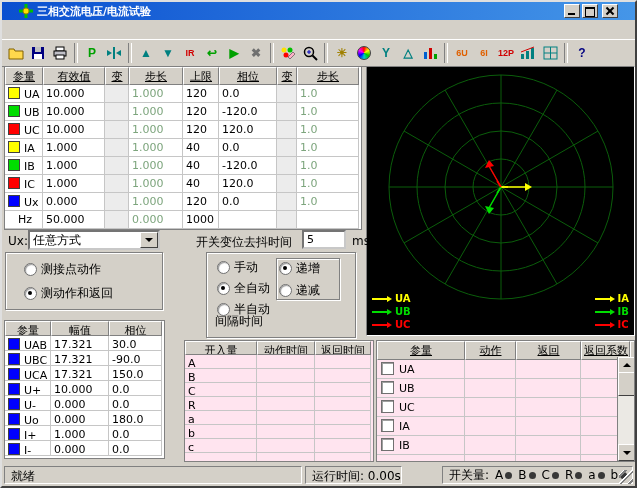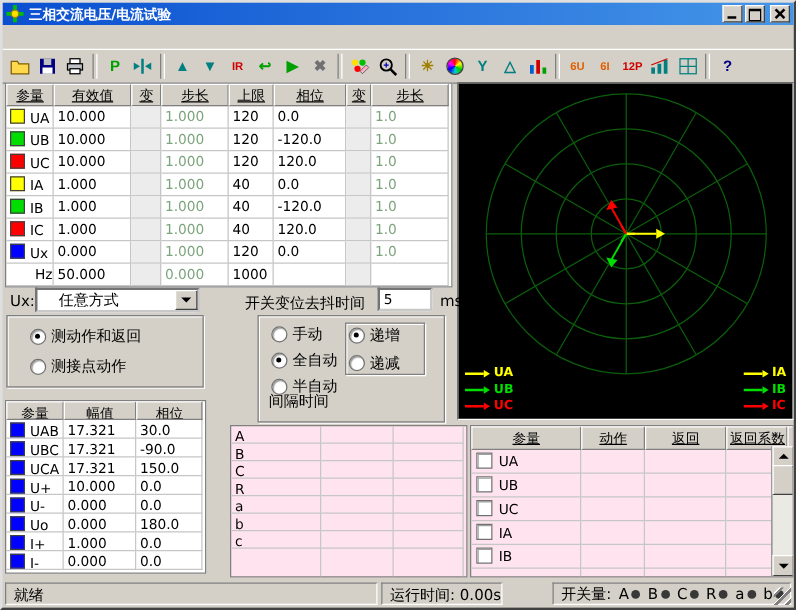--- a/index.html
+++ b/index.html
@@ -1,20 +1,20 @@
 <!DOCTYPE html>
 <html><head>
 <meta charset="utf-8">
 <style>
   html,body{margin:0;padding:0;}
   body{width:637px;height:488px;font-family:"DejaVu Sans","Liberation Sans",sans-serif;background:#808080;font-size:12px;}
   .window{position:relative;width:637px;height:488px;box-sizing:border-box;background:#d4d0c8;border:2px solid;border-color:#dfdfdf #404040 #404040 #dfdfdf;overflow:hidden;}
 
   
-  .titlebar{position:absolute;left:0;top:0;right:0;height:18px;background:linear-gradient(90deg,#0a4fd0,#4596e8);display:flex;align-items:center;padding:0 3px;color:#fff;}
+  .titlebar{position:absolute;left:0;top:0;right:0;height:18px;background:linear-gradient(90deg,#0a4fd0,#4596e8);display:flex;align-items:center;padding:0 17px;color:#fff;}
   .title-text{font-weight:bold;font-size:11px;margin-left:4px;flex:1;white-space:nowrap;overflow:hidden;}
   .winbtn{width:16px;height:14px;margin-left:2px;background:#d4d0c8;border:1px solid;border-color:#fff #404040 #404040 #fff;position:relative;padding:0;cursor:default;}
   .winbtn.close{margin-left:4px;}
   .winbtn.min::after{content:"";position:absolute;left:3px;bottom:2px;width:7px;height:2px;background:#000;}
   .winbtn.max::after{content:"";position:absolute;left:2px;top:2px;width:8px;height:7px;border:1px solid #000;border-top-width:2px;}
   .winbtn.close::before,.winbtn.close::after{content:"";position:absolute;left:2px;top:5px;width:10px;height:2px;background:#000;}
   .winbtn.close::before{transform:rotate(45deg);}
   .winbtn.close::after{transform:rotate(-45deg);}
 
   
@@ -73,21 +73,21 @@
   .legend.ll{left:5px;}
   .legend.lr{right:5px;}
   .legend-row{display:flex;align-items:center;gap:3px;height:11px;}
   .arrow{display:flex;align-items:center;}
   .arrow .line{width:15px;height:2px;background:currentColor;}
   .arrow .head{width:0;height:0;border-left:5px solid currentColor;border-top:3px solid transparent;border-bottom:3px solid transparent;}
 
   
   .lbl{position:absolute;white-space:nowrap;}
   .combo{position:absolute;left:26px;top:228px;width:132px;height:20px;background:#fff;border:2px inset #c8c8c8;display:flex;align-items:center;box-sizing:border-box;}
-  .combo-text{flex:1;padding-left:17px;font-size:12px;overflow:hidden;white-space:nowrap;}
+  .combo-text{flex:1;padding-left:3px;font-size:12px;overflow:hidden;white-space:nowrap;}
   .combo-btn{width:16px;height:14px;background:#d4d0c8;border:1px solid;border-color:#fff #404040 #404040 #fff;display:flex;align-items:center;justify-content:center;}
   .combo-arrow{width:0;height:0;border-left:4px solid transparent;border-right:4px solid transparent;border-top:4px solid #000;}
   .field{position:absolute;height:19px;box-sizing:border-box;border:2px inset #c8c8c8;background:#fff;font-size:11px;font-family:inherit;padding:0 3px;}
 
   .groupbox{position:absolute;border:1px solid #808080;box-shadow:inset 1px 1px 0 #ffffff,1px 1px 0 #ffffff;}
   .gb1{left:3px;top:250px;width:158px;height:58px;display:flex;flex-direction:column;justify-content:center;gap:7px;padding-left:18px;box-sizing:border-box;}
   .gb2{left:204px;top:250px;width:150px;height:86px;box-sizing:border-box;}
   .gb3{position:absolute;left:69px;top:5px;width:64px;height:42px;border:1px solid #808080;box-shadow:inset 1px 1px 0 #ffffff,1px 1px 0 #ffffff;display:flex;flex-direction:column;justify-content:center;gap:5px;padding-left:2px;box-sizing:border-box;}
   .radio-col{position:absolute;left:10px;top:6px;display:flex;flex-direction:column;gap:4px;}
   .radio-row{display:flex;align-items:center;gap:4px;font-size:12px;white-space:nowrap;}
@@ -316,21 +316,21 @@
       <div class="cell mc0"><span class="sq" style="background: rgb(0, 0, 255);"></span><span>Ux</span></div>
       <div class="cell mc1">0.000</div>
       <div class="cell mc2 dim"></div>
       <div class="cell mc3 step">1.000</div>
       <div class="cell mc4">120</div>
       <div class="cell mc5">0.0</div>
       <div class="cell mc6 dim"></div>
       <div class="cell mc7 step">1.0</div>
     </div>
     <div class="tr">
-      <div class="cell mc0"><span style="margin-left:20px">Hz</span></div>
+      <div class="cell mc0"><span style="margin-left:10px">Hz</span></div>
       <div class="cell mc1">50.000</div>
       <div class="cell mc2 dim"></div>
       <div class="cell mc3 step">0.000</div>
       <div class="cell mc4">1000</div>
       <div class="cell mc5"></div>
       <div class="cell mc6 dim"></div>
       <div class="cell mc7 step"></div>
     </div>
   </div>
 
@@ -420,26 +420,26 @@
     <span class="combo-btn">
         <span class="combo-arrow"></span>
       </span>
   </div>
   <span class="lbl" style="left:194px;top:232px;">开关变位去抖时间</span>
   <input class="field" style="left: 300px; top: 228px; width: 44px;" value="5">
   <span class="lbl" style="left:350px;top:232px;">ms</span>
 
   <div class="groupbox gb1">
     <label class="radio-row">
+      <span class="radio"></span>
+      <span>测接点动作</span>
+    </label>
+    <label class="radio-row">
       <span class="radio checked"></span>
       <span>测动作和返回</span>
-    </label>
-    <label class="radio-row">
-      <span class="radio"></span>
-      <span>测接点动作</span>
     </label>
   </div>
 
   <div class="groupbox gb2">
     <div class="radio-col">
       <label class="radio-row">
         <span class="radio"></span>
         <span>手动</span>
       </label>
       <label class="radio-row">
@@ -510,20 +510,25 @@
       <div class="cell dc2">0.0</div>
     </div>
     <div class="tr">
       <div class="cell dc0"><span class="sq" style="background: rgb(0, 0, 255);"></span><span>I-</span></div>
       <div class="cell dc1">0.000</div>
       <div class="cell dc2">0.0</div>
     </div>
   </div>
 
   <div class="grid t-switch">
+    <div class="tr">
+      <div class="th sc0">开入量</div>
+      <div class="th sc1">动作时间</div>
+      <div class="th sc2">返回时间</div>
+    </div>
     <div class="tr">
         <div class="cell sc0">A</div>
         <div class="cell sc1"></div>
         <div class="cell sc2"></div>
       </div>
     <div class="tr">
         <div class="cell sc0">B</div>
         <div class="cell sc1"></div>
         <div class="cell sc2"></div>
       </div>

